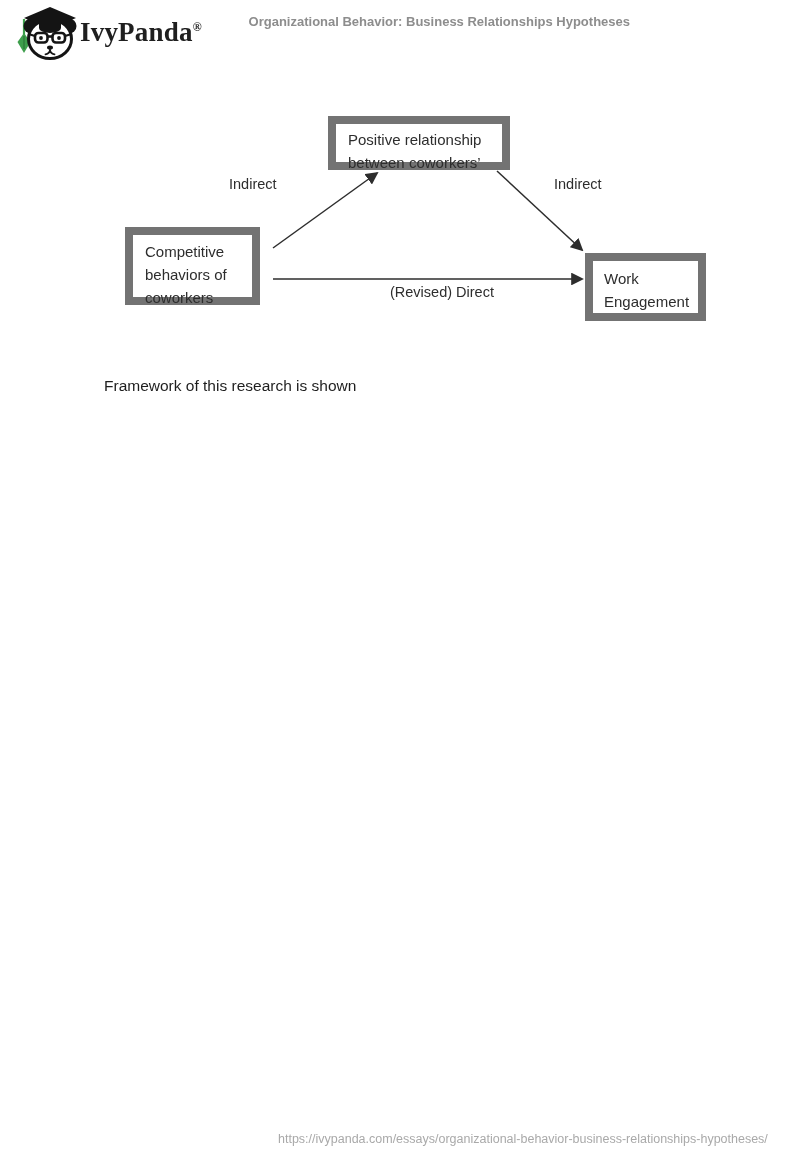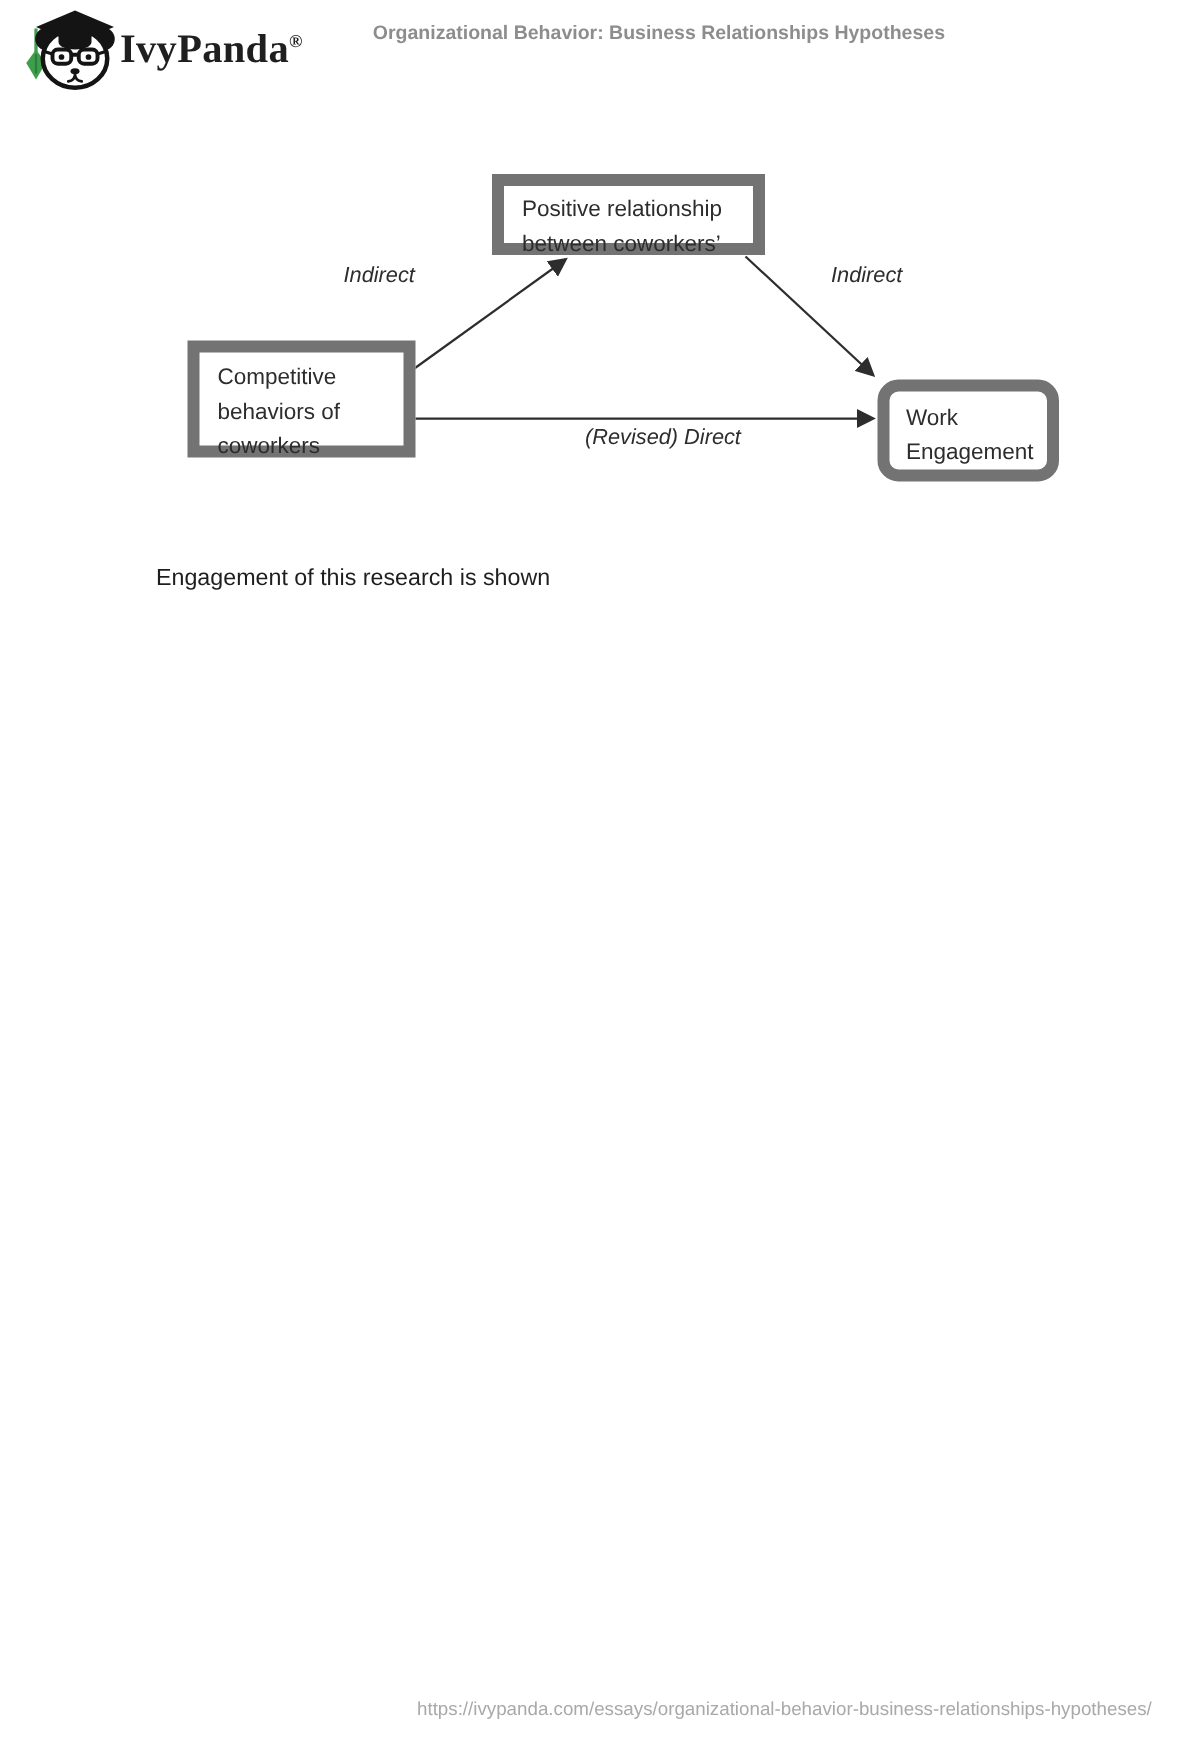--- a/index.html
+++ b/index.html
@@ -26,26 +26,25 @@
   .arrows { position: absolute; left: 0; top: 0; width: 800px; height: 250px; }
   .dbox {
     position: absolute;
     border: 8px solid #737373;
     background: #ffffff;
     color: #2d2d2d;
     font-size: 15px;
     line-height: 23px;
   }
   .dbox-mediator   { left: 328px; top: 16px;  width: 182px; height: 54px; padding: 4px 8px 0 12px; }
-  .dbox-antecedent { left: 125px; top: 127px; width: 152px; height: 78px; padding: 5px 8px 0 12px; }
-  .dbox-outcome    { left: 585px; top: 153px; width: 121px; height: 68px; padding: 6px 8px 0 11px; border-radius: 14px; }
+  .dbox-antecedent { left: 125px; top: 127px; width: 135px; height: 78px; padding: 5px 8px 0 12px; }
+  .dbox-outcome    { left: 585px; top: 153px; width: 121px; height: 68px; padding: 6px 8px 0 11px; }
   .arrow-label {
     position: absolute;
     font-size: 14.5px;
-    font-style: italic;
     color: #2d2d2d;
     white-space: nowrap;
   }
   .lbl-indirect-left  { left: 229px; top: 76px; }
   .lbl-indirect-right { left: 554px; top: 76px; }
   .lbl-direct         { left: 390px; top: 184px; }
 
   
   .caption { position: absolute; left: 104px; top: 377px; font-size: 15.5px; color: #1e1e1e; }
 
@@ -104,17 +103,17 @@
 
     <div class="dbox dbox-mediator">Positive relationship between coworkers’</div>
     <div class="dbox dbox-antecedent">Competitive behaviors of coworkers</div>
     <div class="dbox dbox-outcome">Work Engagement</div>
 
     <div class="arrow-label lbl-indirect-left">Indirect</div>
     <div class="arrow-label lbl-indirect-right">Indirect</div>
     <div class="arrow-label lbl-direct">(Revised) Direct</div>
   </div>
 
-  <div class="caption">Engagement of this research is shown</div>
+  <div class="caption">Framework of this research is shown</div>
 
   <a class="footer-url" href="#">https://ivypanda.com/essays/organizational-behavior-business-relationships-hypotheses/</a>
 
 </div>
 
 </body></html>

